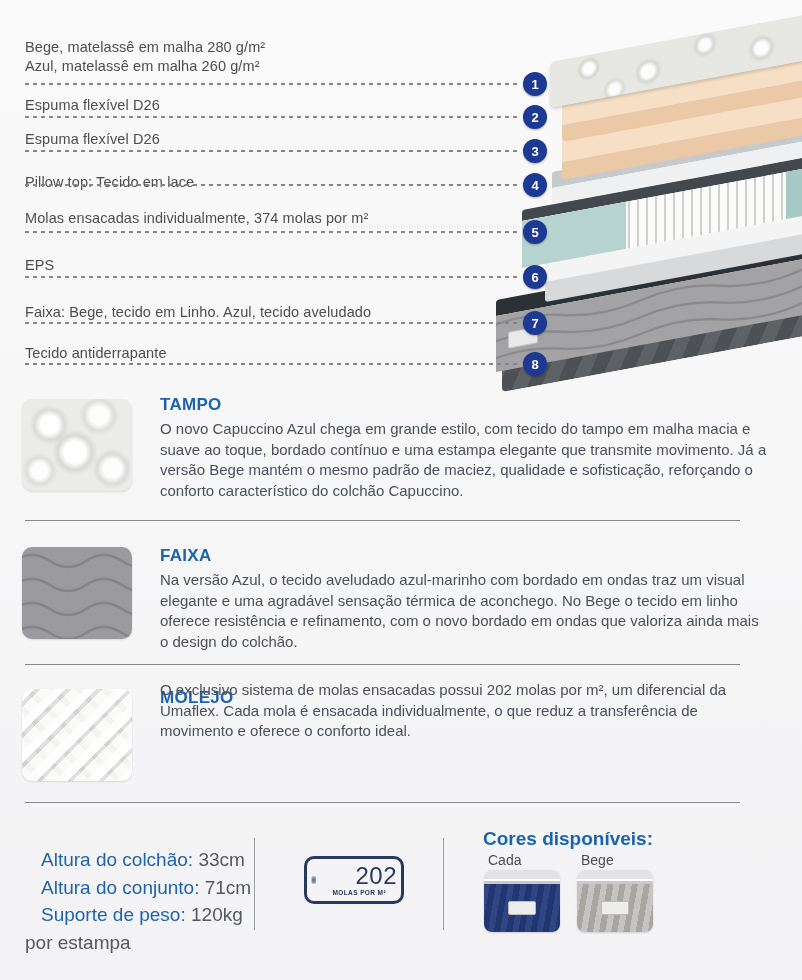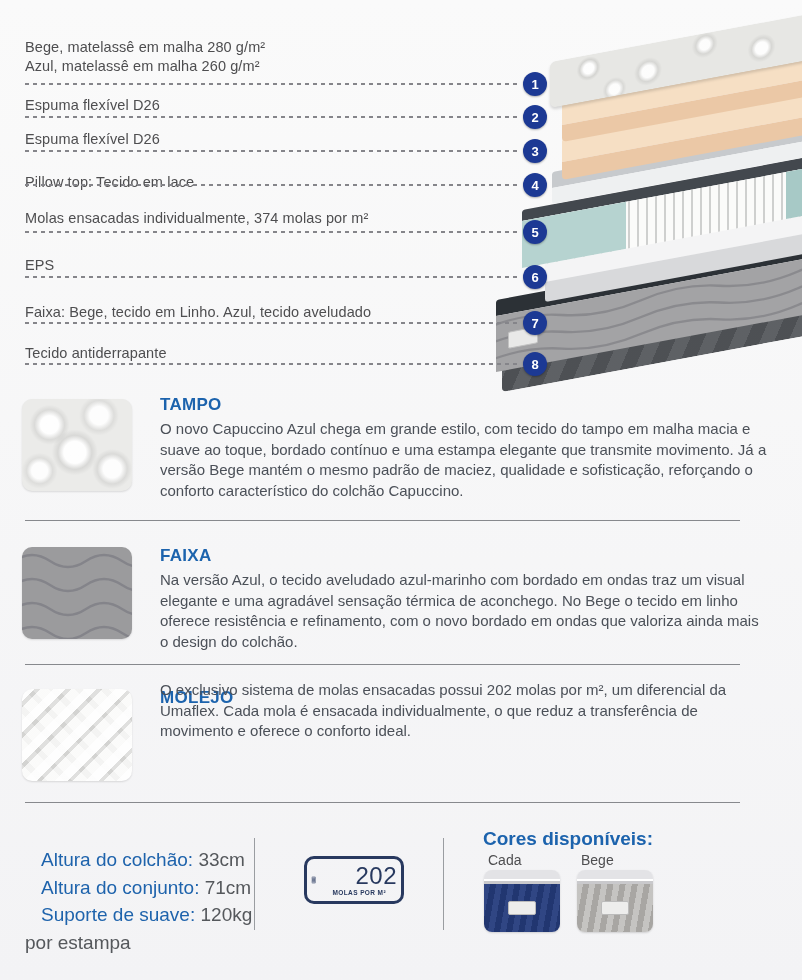--- a/index.html
+++ b/index.html
@@ -197,21 +197,21 @@
 
   <div class="thumb thumb-springs" style="top:689px"></div>
   <div class="feature-title" style="top:688px">MOLEJO</div>
   <div class="feature-body" style="top:680px">O exclusivo sistema de molas ensacadas possui 202 molas por m², um diferencial da Umaflex. Cada mola é ensacada individualmente, o que reduz a transferência de movimento e oferece o conforto ideal.</div>
 
   <div class="hdiv" style="top:802px"></div>
 
   <div class="specs">
     <div><b>Altura do colchão:</b> <span>33cm</span></div>
     <div><b>Altura do conjunto:</b> <span>71cm</span></div>
-    <div><b>Suporte de suave:</b> <span>120kg</span></div>
+    <div><b>Suporte de peso:</b> <span>120kg</span></div>
     <div>por estampa</div>
   </div>
 
   <div class="vdiv" style="left:254px"></div>
   <div class="vdiv" style="left:443px"></div>
 
   <div class="badge">
     <svg width="20" height="28" viewBox="0 0 22 28">
       <g fill="none" stroke="#28395f" stroke-width="2">
         <ellipse cx="11" cy="4" rx="8" ry="2.6"></ellipse>

